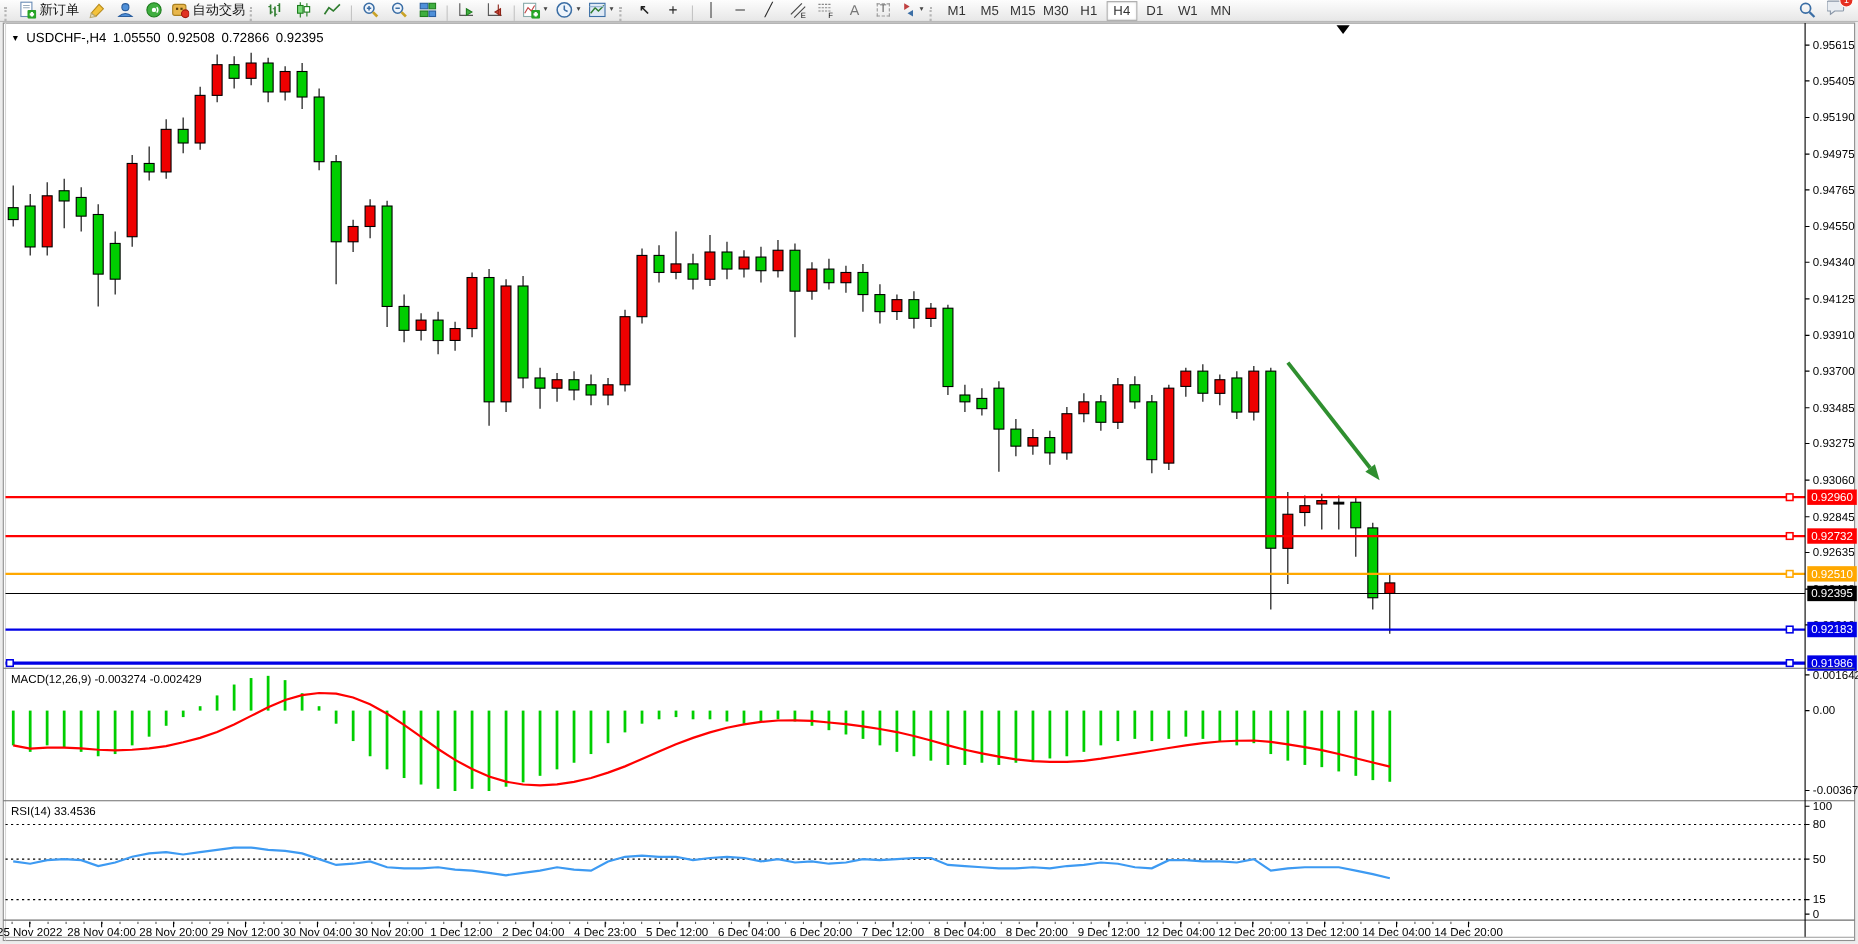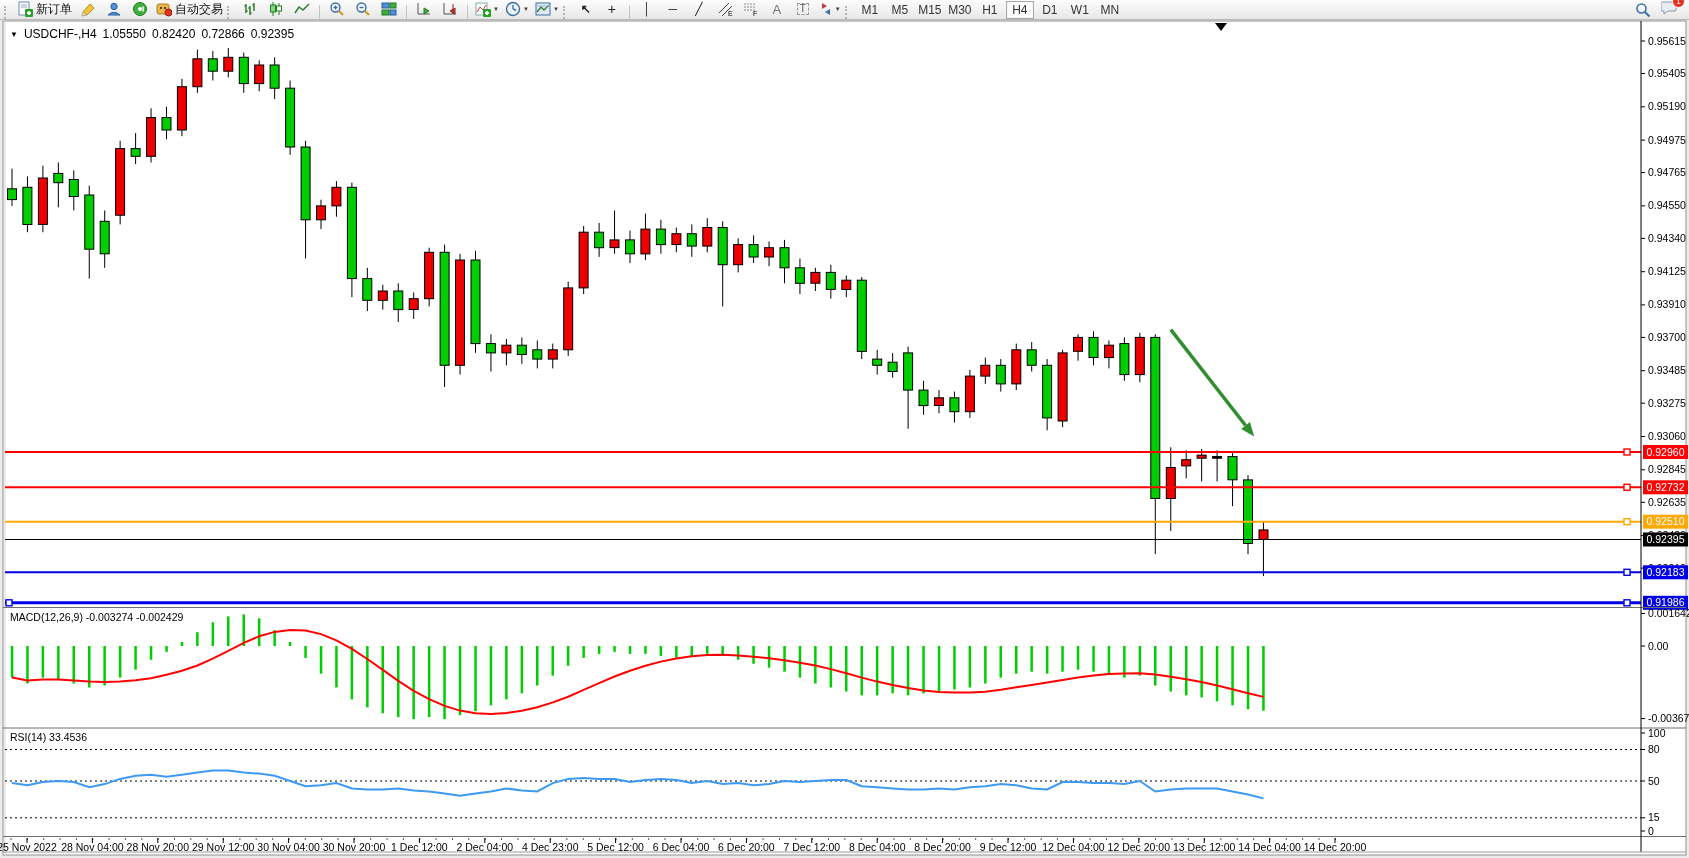--- a/index.html
+++ b/index.html
@@ -250,21 +250,21 @@
         </svg>
       <span class="badge">1</span>
     </div>
   </div>
 </div>
 
 <div class="chart-title">
   <span class="tri">▼</span>
   <span>USDCHF-,H4</span>
   <span>1.05550</span>
-  <span>0.82420</span>
+  <span>0.92508</span>
   <span>0.72866</span>
   <span>0.92395</span>
 </div>
 
 <svg id="chart-svg" width="1689" height="838" viewBox="0 20 1689 838">
     <rect x="3" y="21" width="1683" height="834" fill="#ffffff" stroke="#8f8f8f"></rect>
     <line x1="5" y1="21" x2="5" y2="855" stroke="#d7d7d7"></line>
     <g>
       <line x1="12" y1="168.7" x2="12" y2="205.9" stroke="#000" stroke-width="1"></line>
       <rect x="7.5" y="188.8" width="9" height="10.8" fill="#00CE00" stroke="#000" stroke-width="1"></rect>

